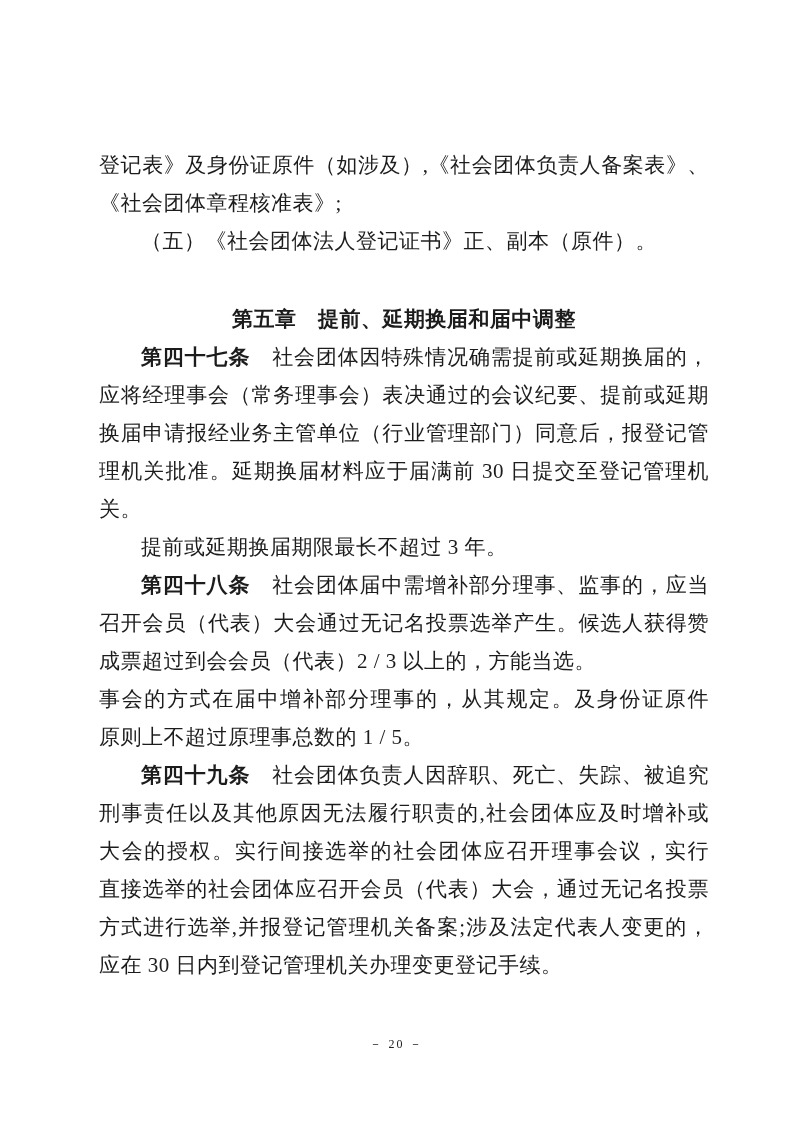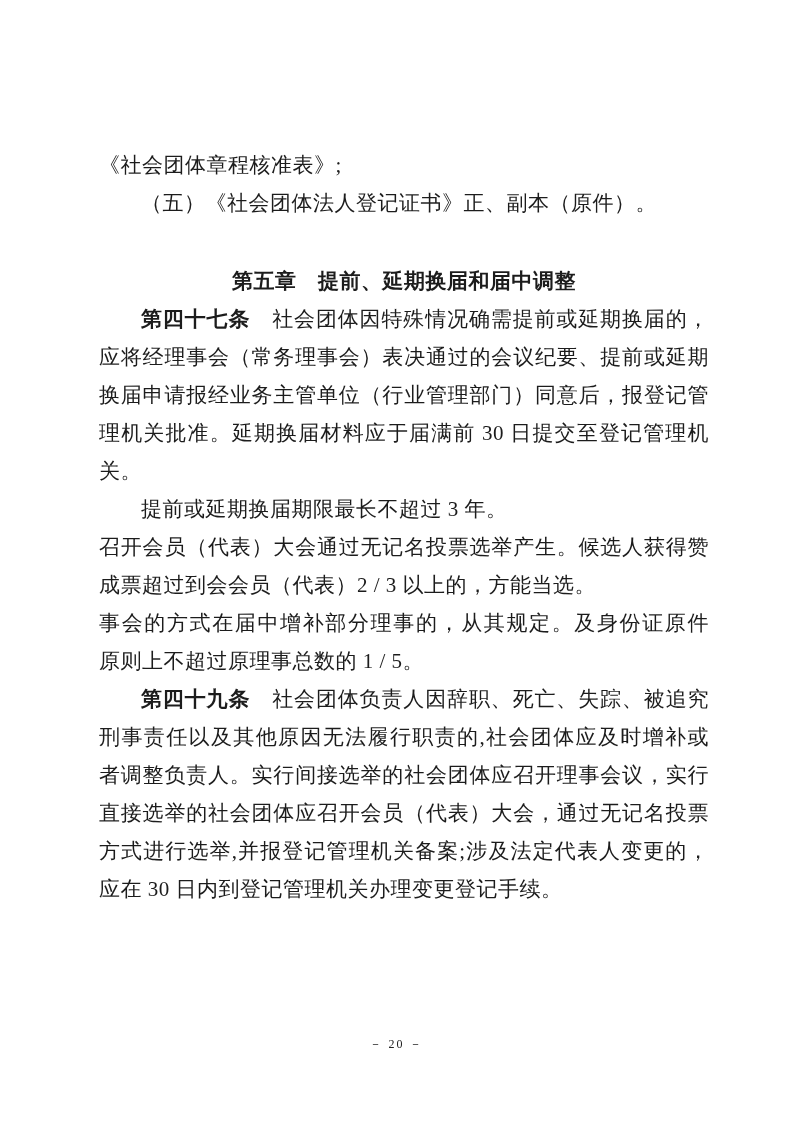--- a/index.html
+++ b/index.html
@@ -58,44 +58,48 @@
     letter-spacing: 2px;
     color: #222222;
   }
 </style>
 </head>
 <body>
 
 <div class="page">
   <div class="textblock">
 
+    <div class="line full">登记表》及身份证原件（如涉及）,《社会团体负责人备案表》、</div>
     <div class="line end">《社会团体章程核准表》;</div>
     <div class="line end ind">（五）《社会团体法人登记证书》正、副本（原件）。</div>
 
     <div class="line heading">第五章　提前、延期换届和届中调整</div>
 
     <div class="line full ind">
       <span class="art">第四十七条</span><span>　社会团体因特殊情况确需提前或延期换届的，</span>
     </div>
     <div class="line full">应将经理事会（常务理事会）表决通过的会议纪要、提前或延期</div>
     <div class="line full">换届申请报经业务主管单位（行业管理部门）同意后，报登记管</div>
     <div class="line full">理机关批准。延期换届材料应于届满前 30 日提交至登记管理机</div>
     <div class="line end">关。</div>
     <div class="line end ind">提前或延期换届期限最长不超过 3 年。</div>
 
+    <div class="line full ind">
+      <span class="art">第四十八条</span><span>　社会团体届中需增补部分理事、监事的，应当</span>
+    </div>
     <div class="line full">召开会员（代表）大会通过无记名投票选举产生。候选人获得赞</div>
     <div class="line end">成票超过到会会员（代表）2 / 3 以上的，方能当选。</div>
     <div class="line full">事会的方式在届中增补部分理事的，从其规定。及身份证原件</div>
     <div class="line end">原则上不超过原理事总数的 1 / 5。</div>
 
     <div class="line full ind">
       <span class="art">第四十九条</span><span>　社会团体负责人因辞职、死亡、失踪、被追究</span>
     </div>
     <div class="line full">刑事责任以及其他原因无法履行职责的,社会团体应及时增补或</div>
-    <div class="line full">者调整负责人。实行间接选举的社会团体应召开理事会议，实行</div>
+    <div class="line full">大会的授权。实行间接选举的社会团体应召开理事会议，实行</div>
     <div class="line full">直接选举的社会团体应召开会员（代表）大会，通过无记名投票</div>
     <div class="line full">方式进行选举,并报登记管理机关备案;涉及法定代表人变更的，</div>
     <div class="line end">应在 30 日内到登记管理机关办理变更登记手续。</div>
 
   </div>
 
   <div class="pagenum">－ 20 －</div>
 </div>
 
 </body></html>

